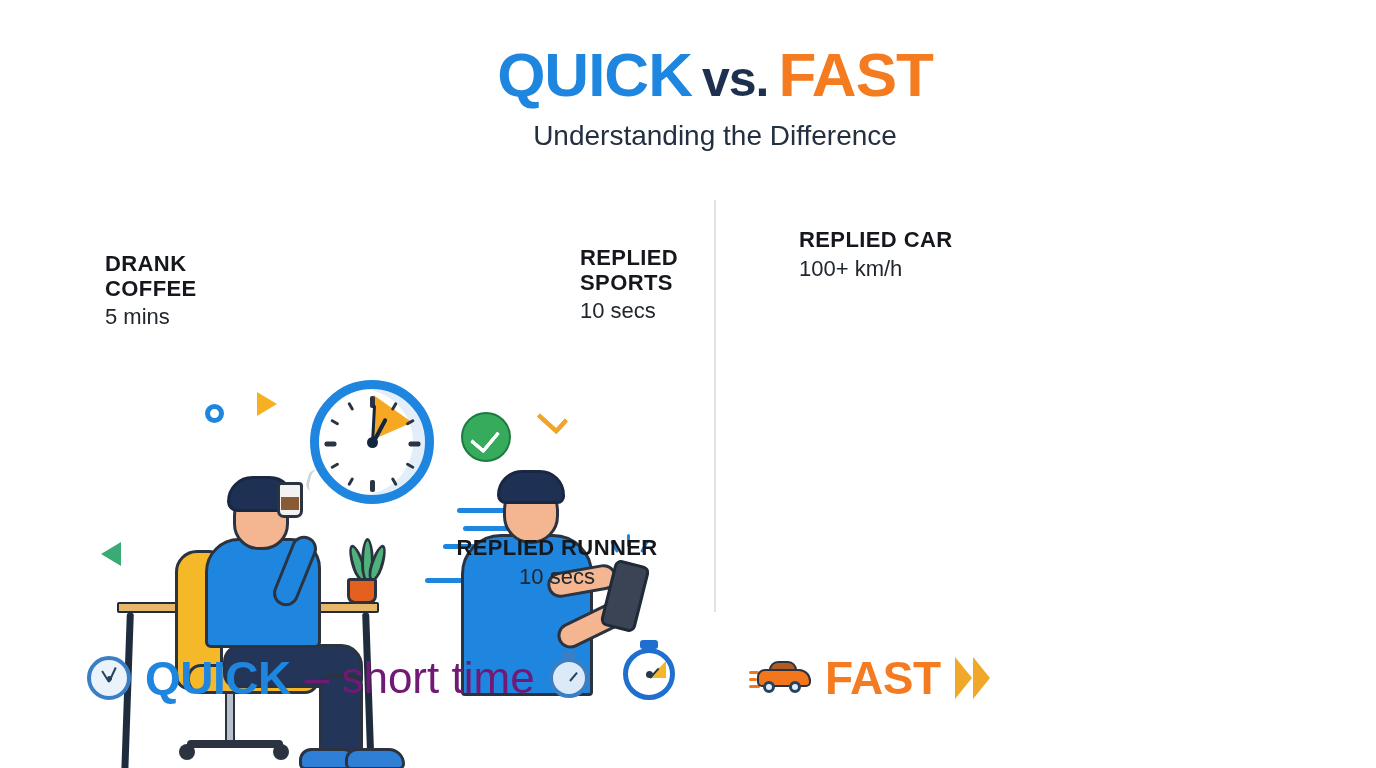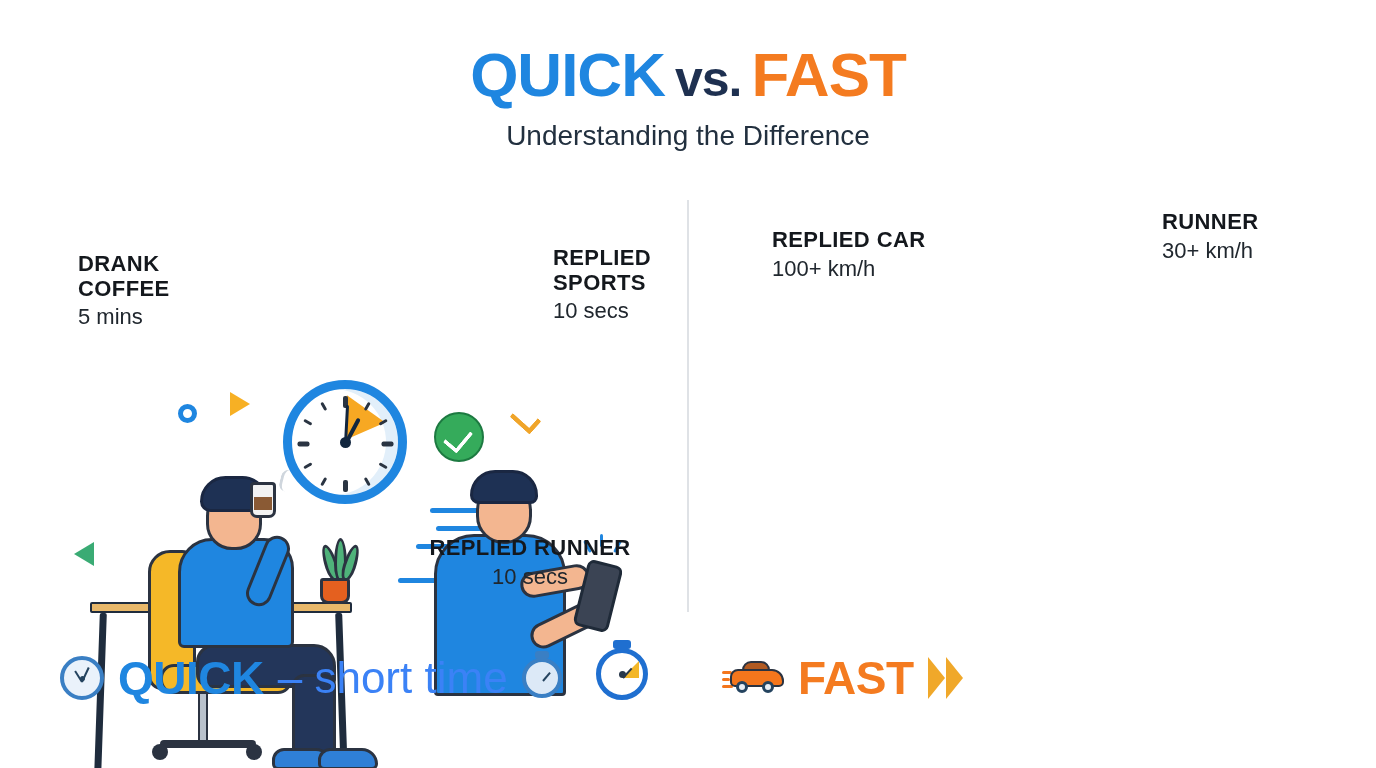--- a/index.html
+++ b/index.html
@@ -1,21 +1,21 @@
 <!DOCTYPE html>
 <html><head>
 <meta charset="utf-8">
 <style>
   html,body{margin:0;padding:0;}
   body{
     width:1376px;height:768px;overflow:hidden;background:#ffffff;
     font-family:"Liberation Sans","DejaVu Sans",sans-serif;
     color:#1b2430;position:relative;
   }
-  .stage{position:relative;width:1250px;height:768px;}
+  .stage{position:relative;width:1250px;height:768px;margin-left:27px;}
 
   
   .header{position:absolute;left:0;top:44px;width:1376px;text-align:center;}
   .title{font-size:62px;font-weight:bold;letter-spacing:-1px;line-height:1;}
   .t-quick{color:#1f86e0;}
   .t-vs{color:#1e3050;font-size:50px;margin:0 10px;}
   .t-fast{color:#f47b20;}
   .subtitle{margin-top:14px;font-size:28px;color:#22303f;font-weight:normal;}
 
   
@@ -133,21 +133,21 @@
   .sw .ctr{position:absolute;left:50%;top:50%;width:7px;height:7px;margin:-3.5px;border-radius:50%;background:#28384b;}
 
   
   .footer{position:absolute;left:0;top:636px;width:1376px;height:84px;}
   .fband{position:absolute;top:0;height:84px;display:flex;align-items:center;gap:14px;}
   .fband.left{left:60px;}
   .fband.right{left:722px;}
   .fband .word{font-size:46px;font-weight:bold;letter-spacing:-.5px;}
   .fband .word.q{color:#1f86e0;}
   .fband .word.f{color:#f47b20;}
-  .fband .rest{font-size:44px;color:#3b82f6;font-weight:normal;}
+  .fband .rest{font-size:44px;color:#701a75;font-weight:normal;}
 
   .mini-clock{position:relative;width:44px;height:44px;border-radius:50%;background:#eaf2fb;border:4px solid #3a7fc4;box-sizing:border-box;flex:0 0 auto;}
   .mini-clock .h{position:absolute;left:50%;top:9px;width:2px;height:13px;background:#24435f;margin-left:-1px;transform-origin:50% 100%;transform:rotate(-32deg);}
   .mini-clock .m{position:absolute;left:50%;top:6px;width:2px;height:16px;background:#24435f;margin-left:-1px;transform-origin:50% 100%;transform:rotate(25deg);}
   .mini-clock .c{position:absolute;left:50%;top:50%;width:5px;height:5px;margin:-2.5px;background:#24435f;border-radius:50%;}
 
   .mini-sw{position:relative;width:40px;height:40px;border-radius:50%;background:#dce9f7;border:4px solid #3a7fc4;box-sizing:border-box;flex:0 0 auto;}
   .mini-sw::before{content:"";position:absolute;left:50%;top:-11px;margin-left:-7px;width:14px;height:8px;background:#3a7fc4;border-radius:3px;}
   .mini-sw .nd{position:absolute;left:50%;top:8px;width:2px;height:11px;background:#24435f;transform-origin:50% 100%;transform:rotate(40deg);}
 
@@ -343,24 +343,20 @@
     
 
     
   </div>
 
   <div class="lbl" id="label-sports-car">
     <div class="hd">REPLIED CAR</div>
     <div class="sb">100+ km/h</div>
   </div>
 
-  <div class="lbl" id="label-runner">
-    <div class="hd">RUNNER</div>
-    <div class="sb">30+ km/h</div>
-  </div>
 
   <div class="footer">
 
     <div class="fband left">
       <div class="mini-clock">
         <div class="h"></div>
           <div class="m"></div>
           <div class="c"></div>
       </div>
       <span class="word q">QUICK</span>

